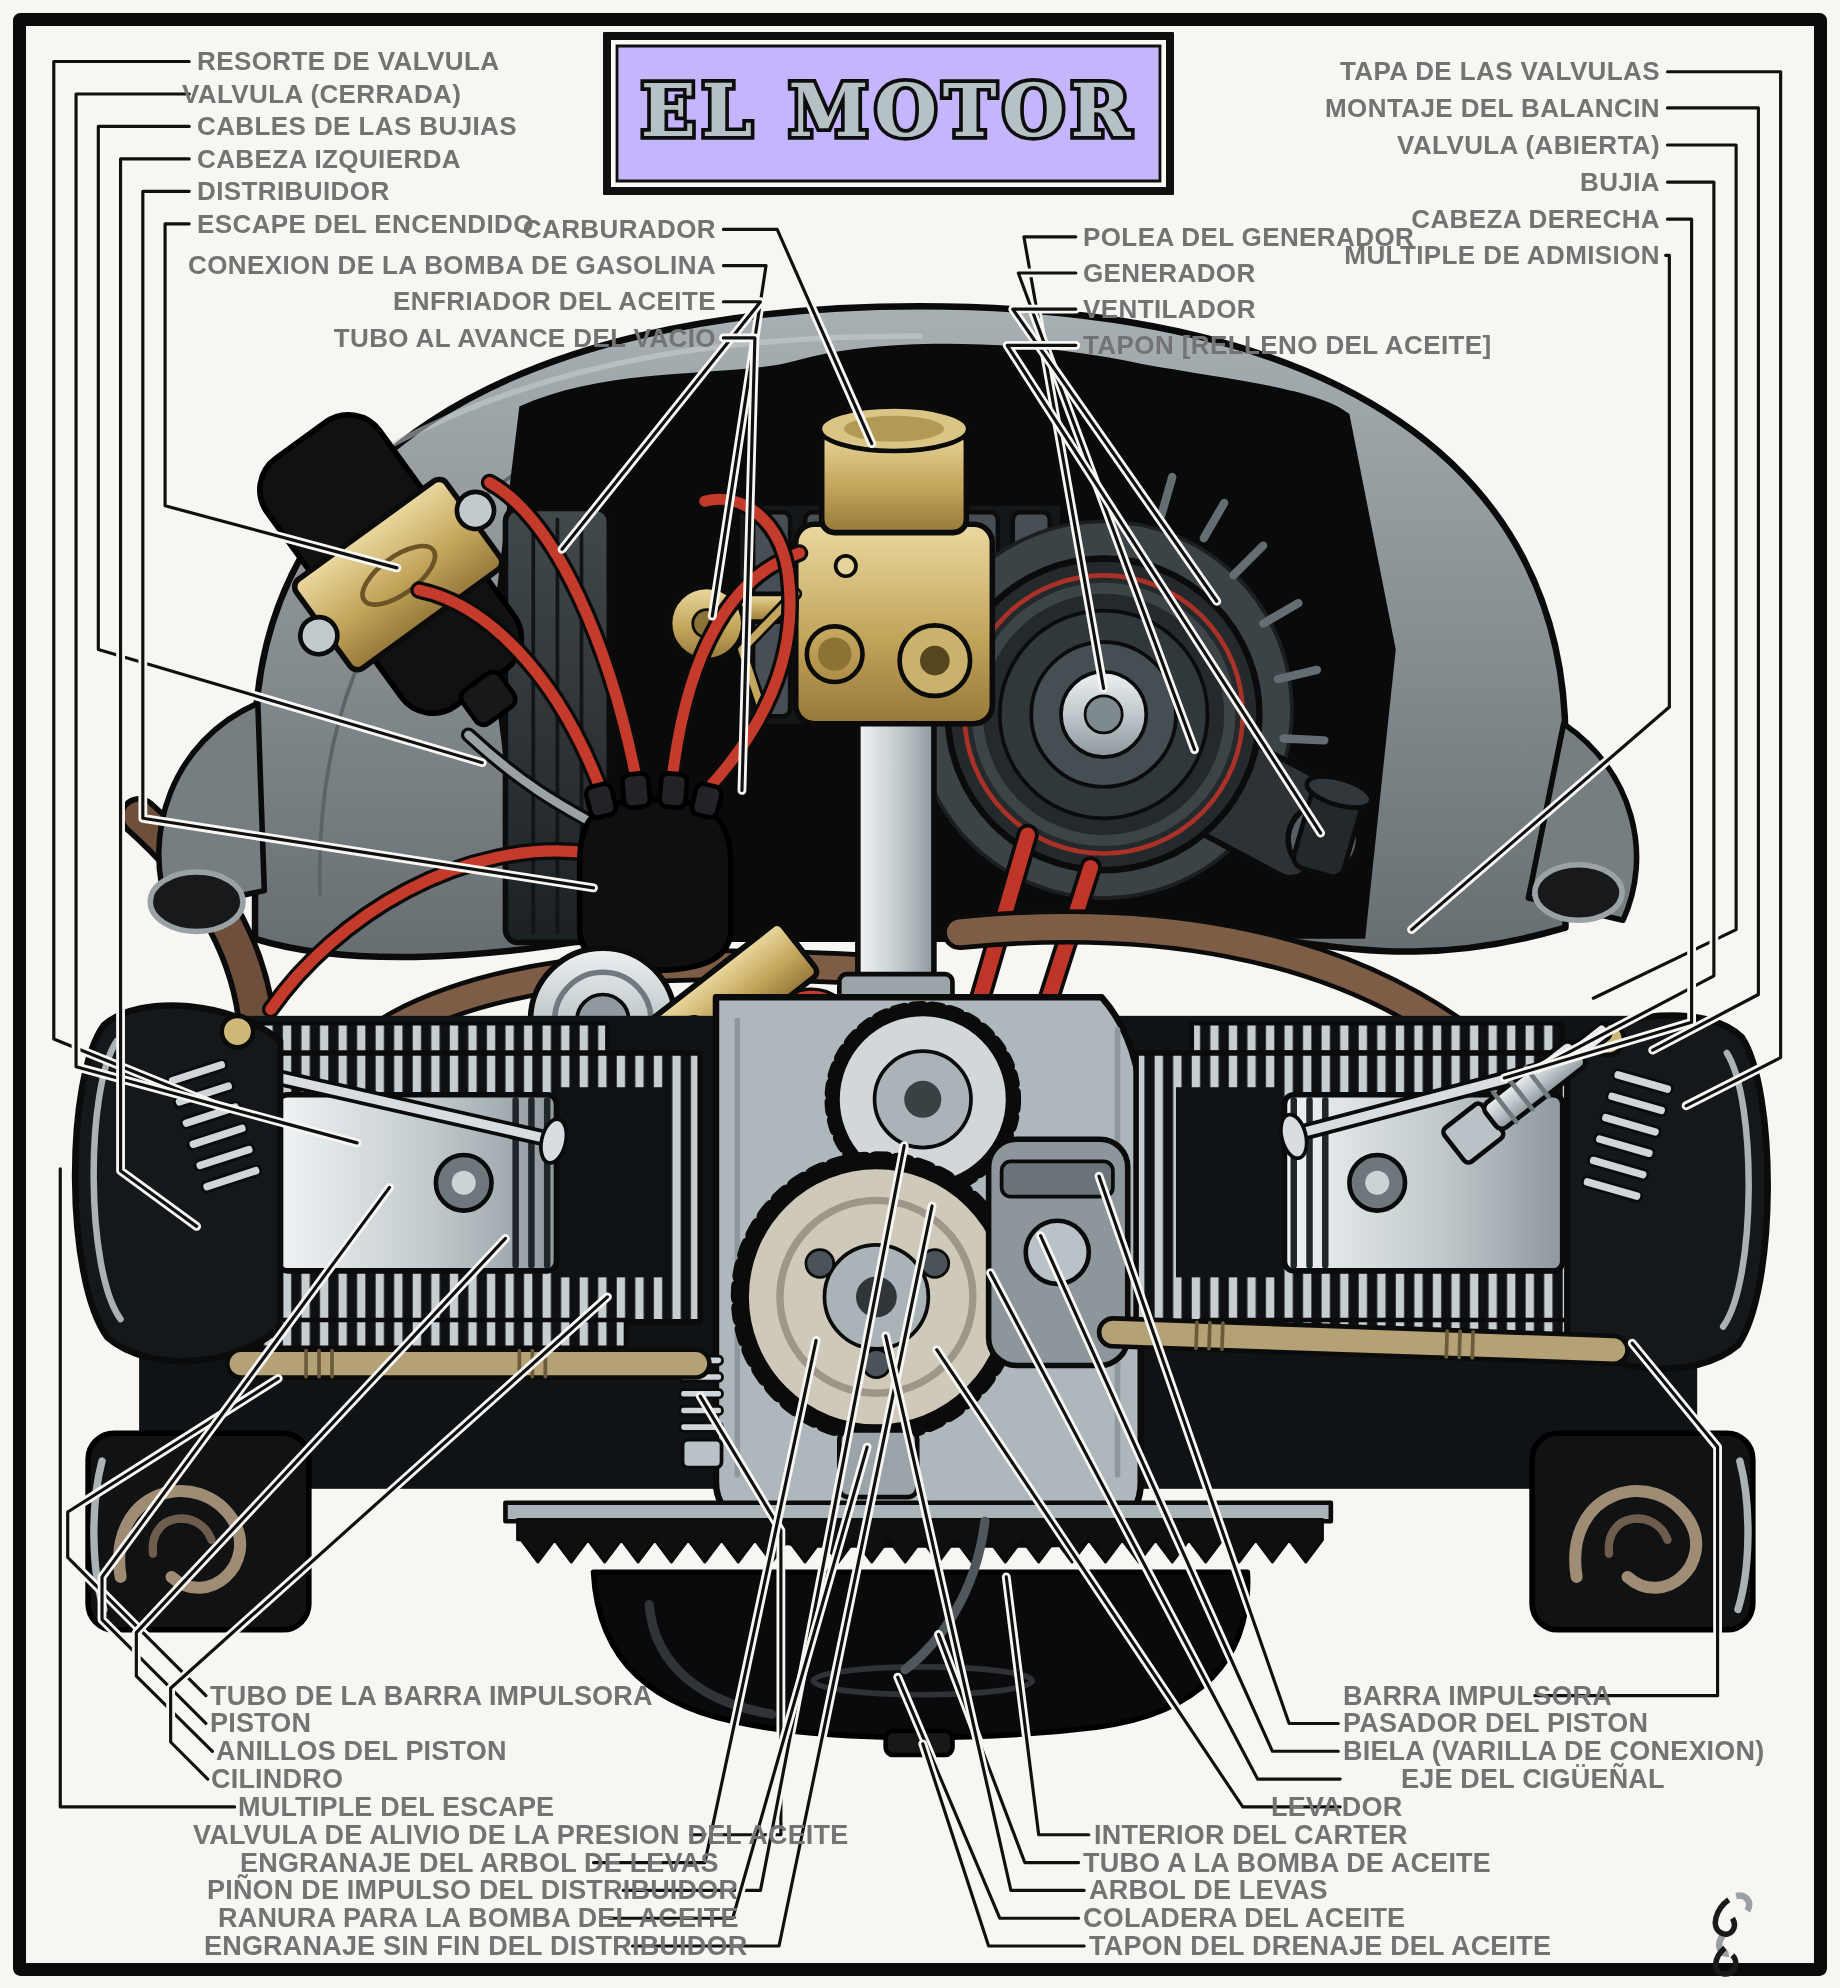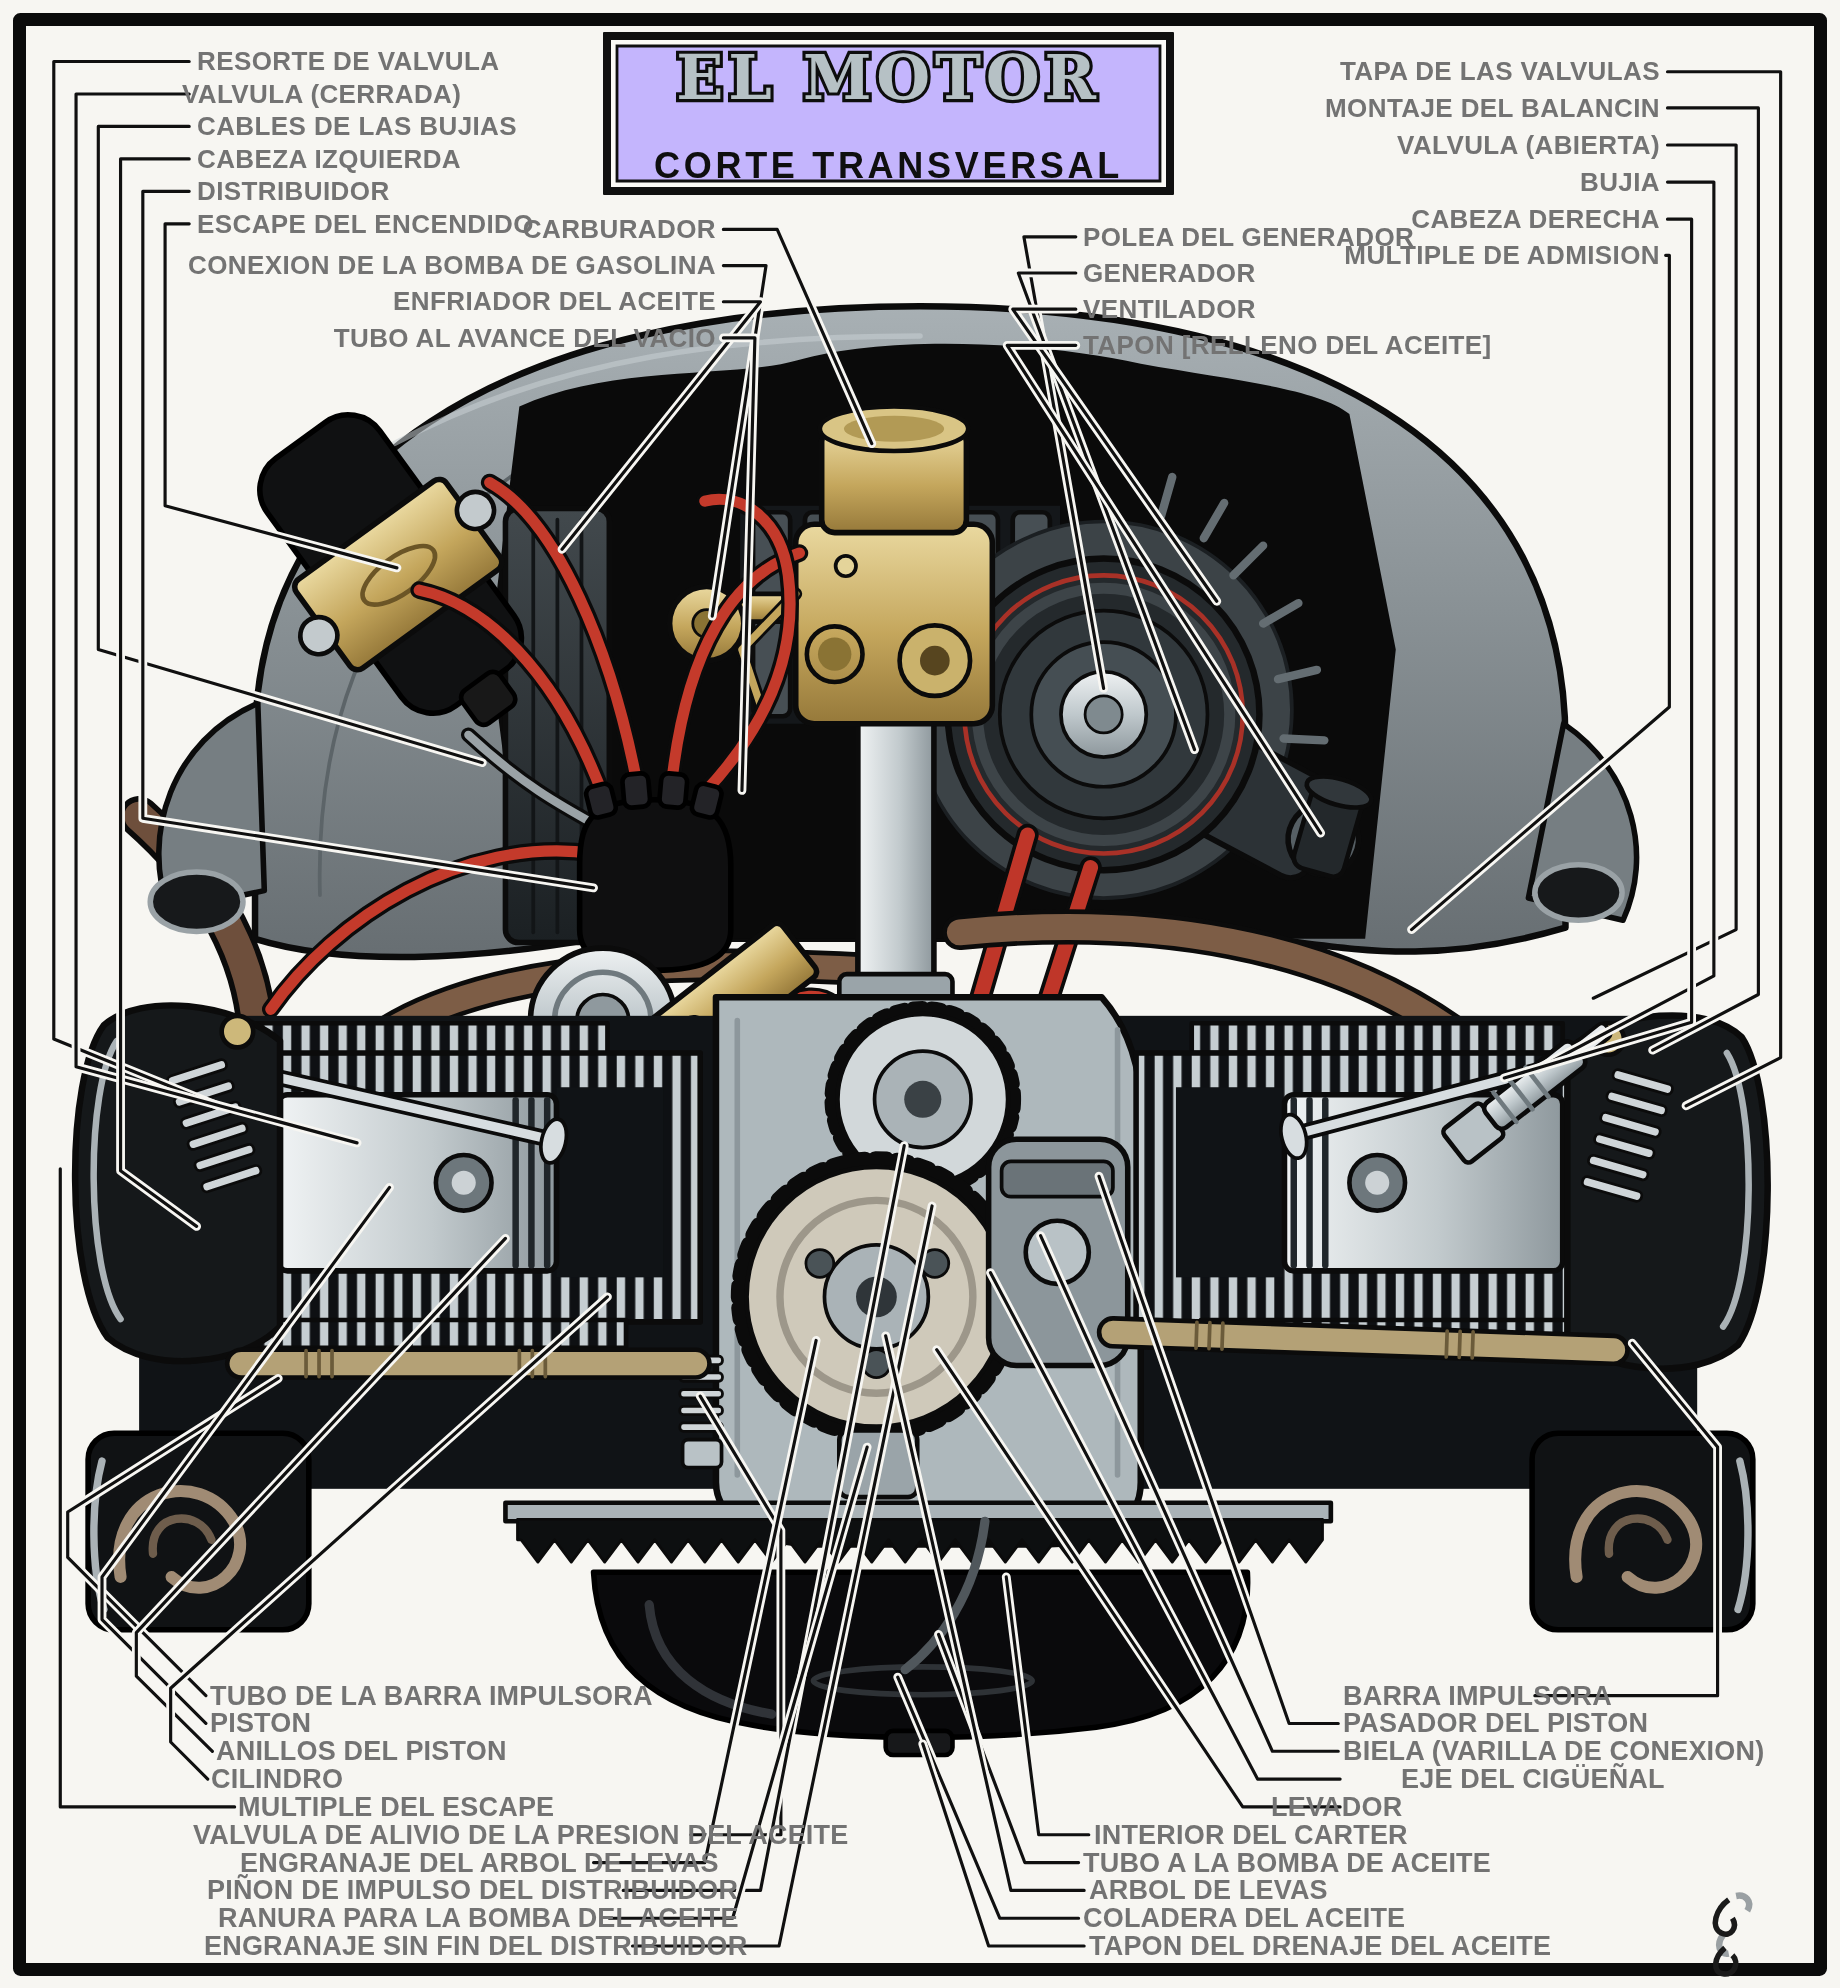--- a/index.html
+++ b/index.html
@@ -434,21 +434,20 @@
   <g transform="translate(1842,2040)" fill="none">
     <path d="M30,4 c10,-2 18,6 12,16 m-26,26 c-8,10 -4,22 6,20" stroke="#9aa0a3" stroke-width="7"></path>
     <path d="M22,8 c-14,10 -20,30 -8,36 c10,5 18,-6 12,-16 m-8,32 c-12,10 -14,26 -2,28 c12,2 18,-12 10,-20" stroke="#1a1a1a" stroke-width="6"></path>
   </g>
 </svg>
 
 <div class="title-box">
   <svg class="title-main-svg" viewBox="0 0 560 100" xmlns="http://www.w3.org/2000/svg">
     <text x="280" y="74" text-anchor="middle" font-family="DejaVu Serif, serif" font-weight="bold" font-size="78" letter-spacing="6" fill="#b6c1c5" stroke="#0d0d0d" stroke-width="8" paint-order="stroke">EL MOTOR</text>
   </svg>
-  <div class="title-sub">CORTE TRANSVERSAL</div>
 </div>
 
 <div>
   <div class="lb lb-a" style="left:197px;top:61px">RESORTE DE VALVULA</div>
   <div class="lb lb-a" style="left:182px;top:94px">VALVULA (CERRADA)</div>
   <div class="lb lb-a" style="left:197px;top:126px">CABLES DE LAS BUJIAS</div>
   <div class="lb lb-a" style="left:197px;top:159px">CABEZA IZQUIERDA</div>
   <div class="lb lb-a" style="left:197px;top:191px">DISTRIBUIDOR</div>
   <div class="lb lb-a" style="left:197px;top:224px">ESCAPE DEL ENCENDIDO</div>
 </div>

